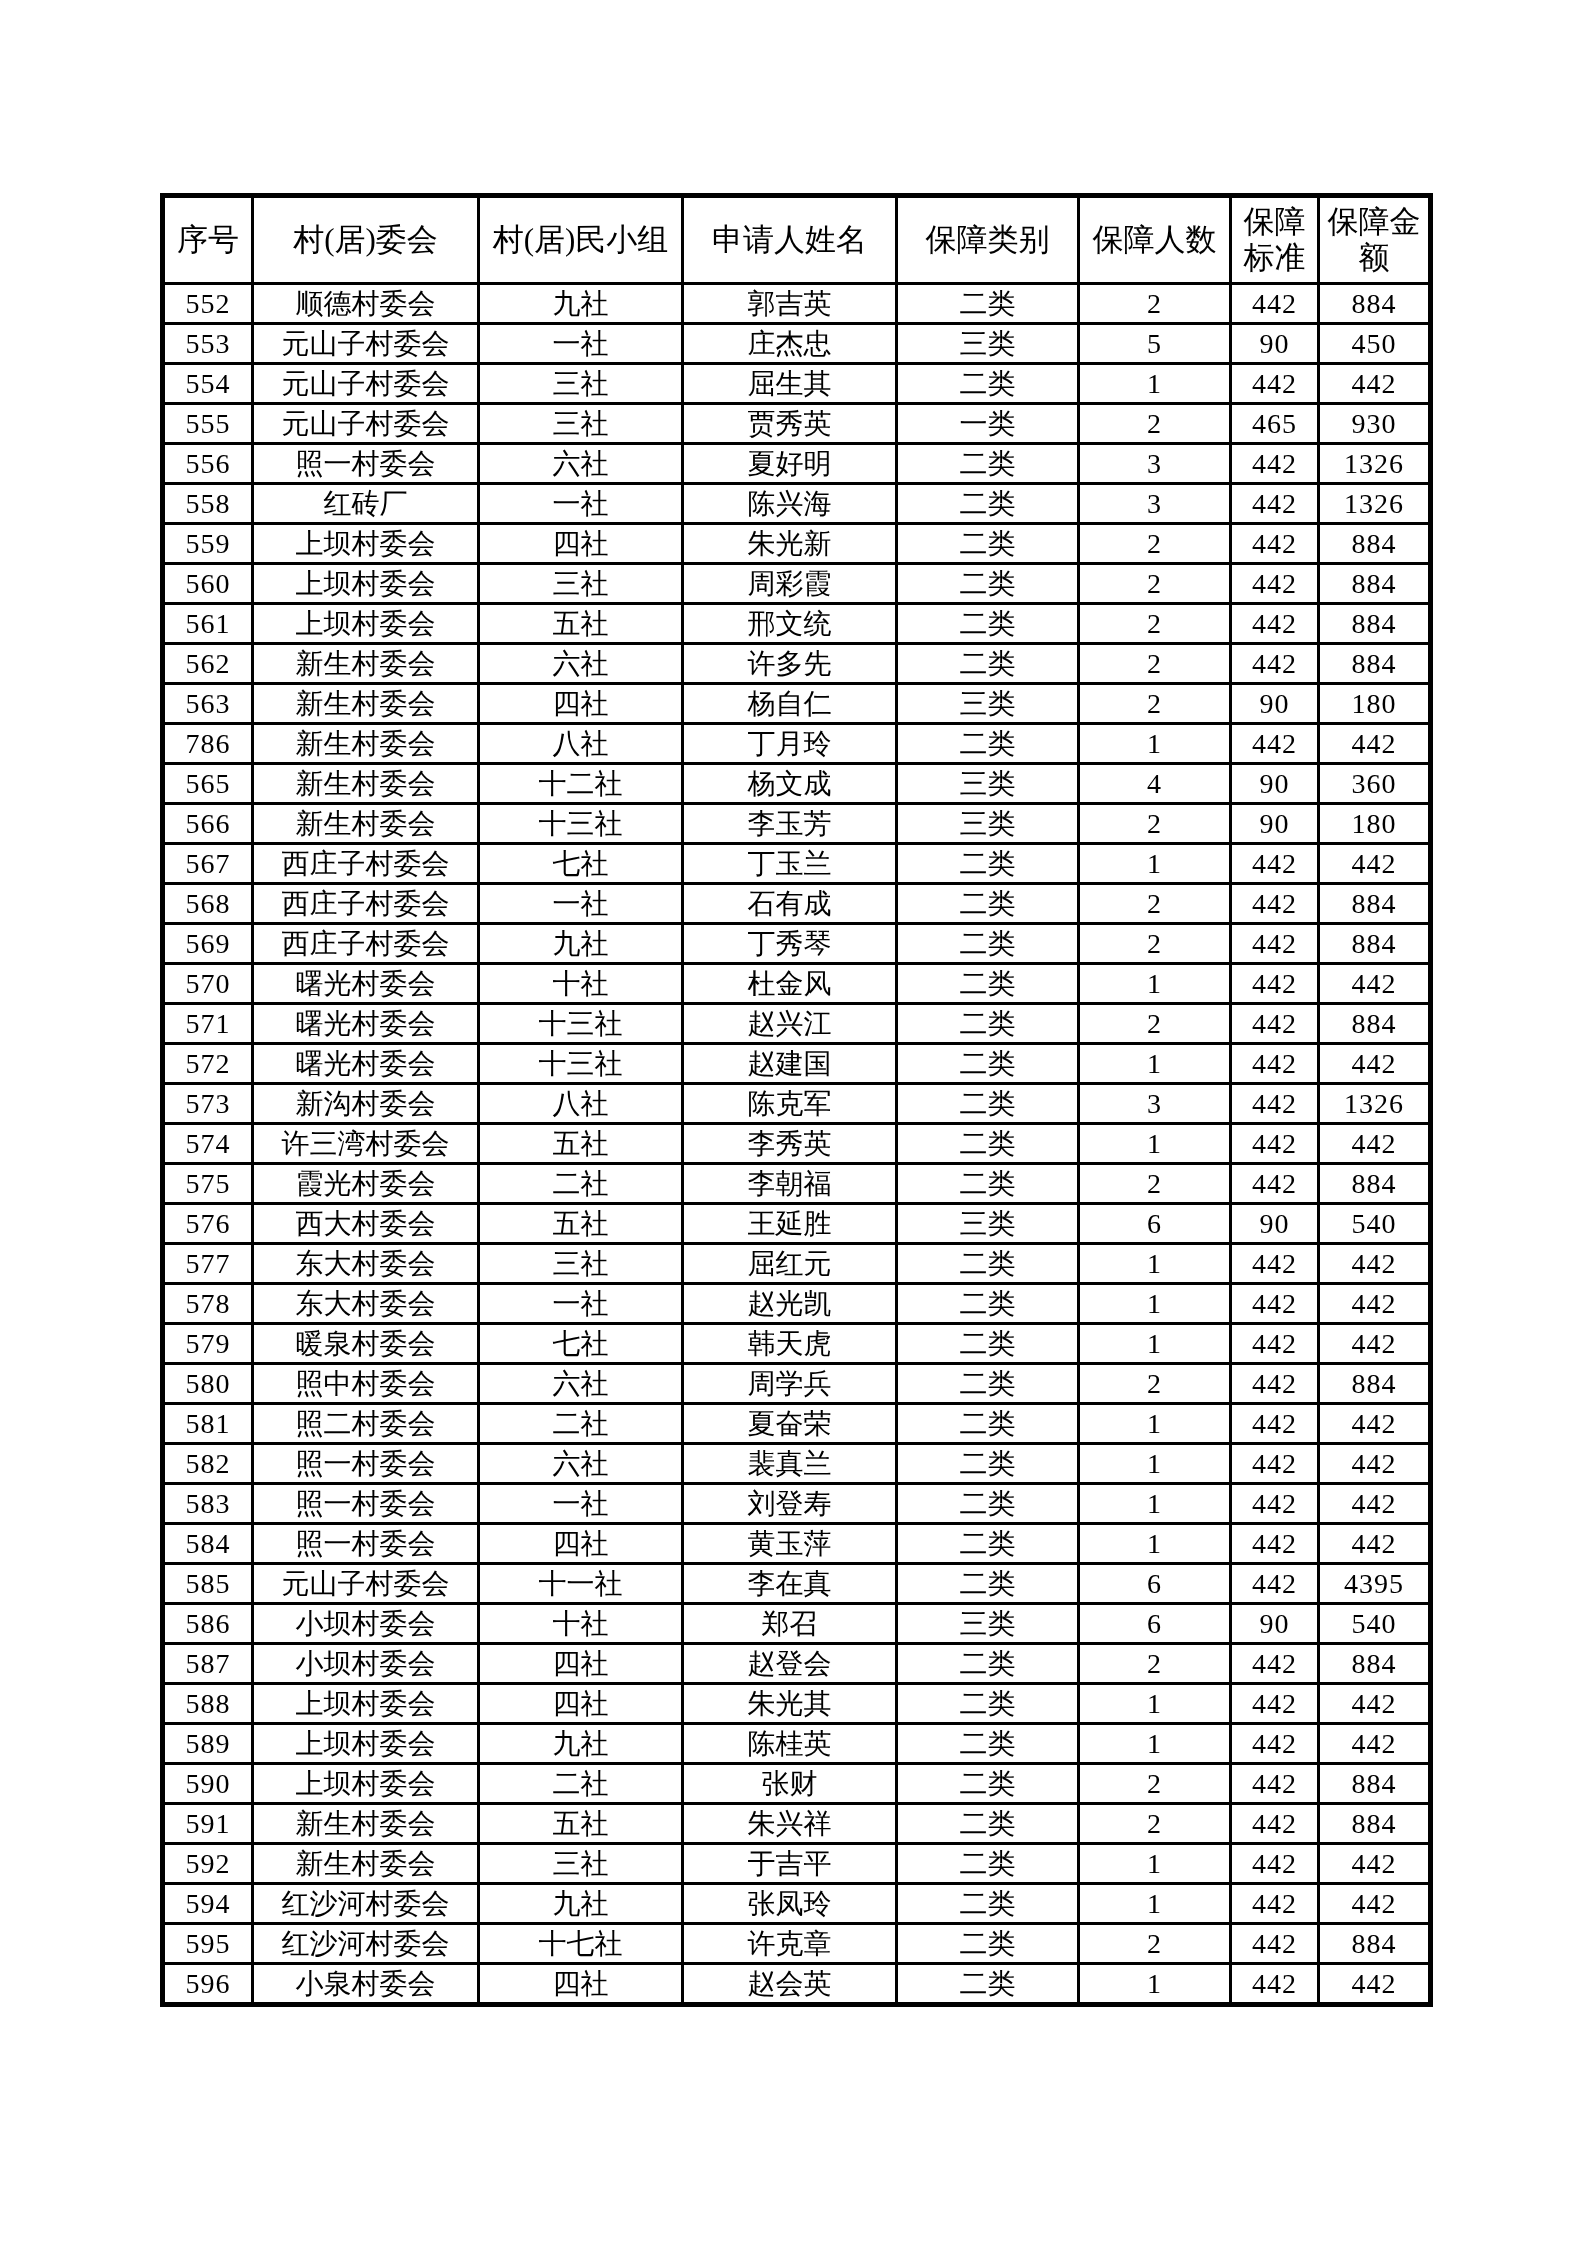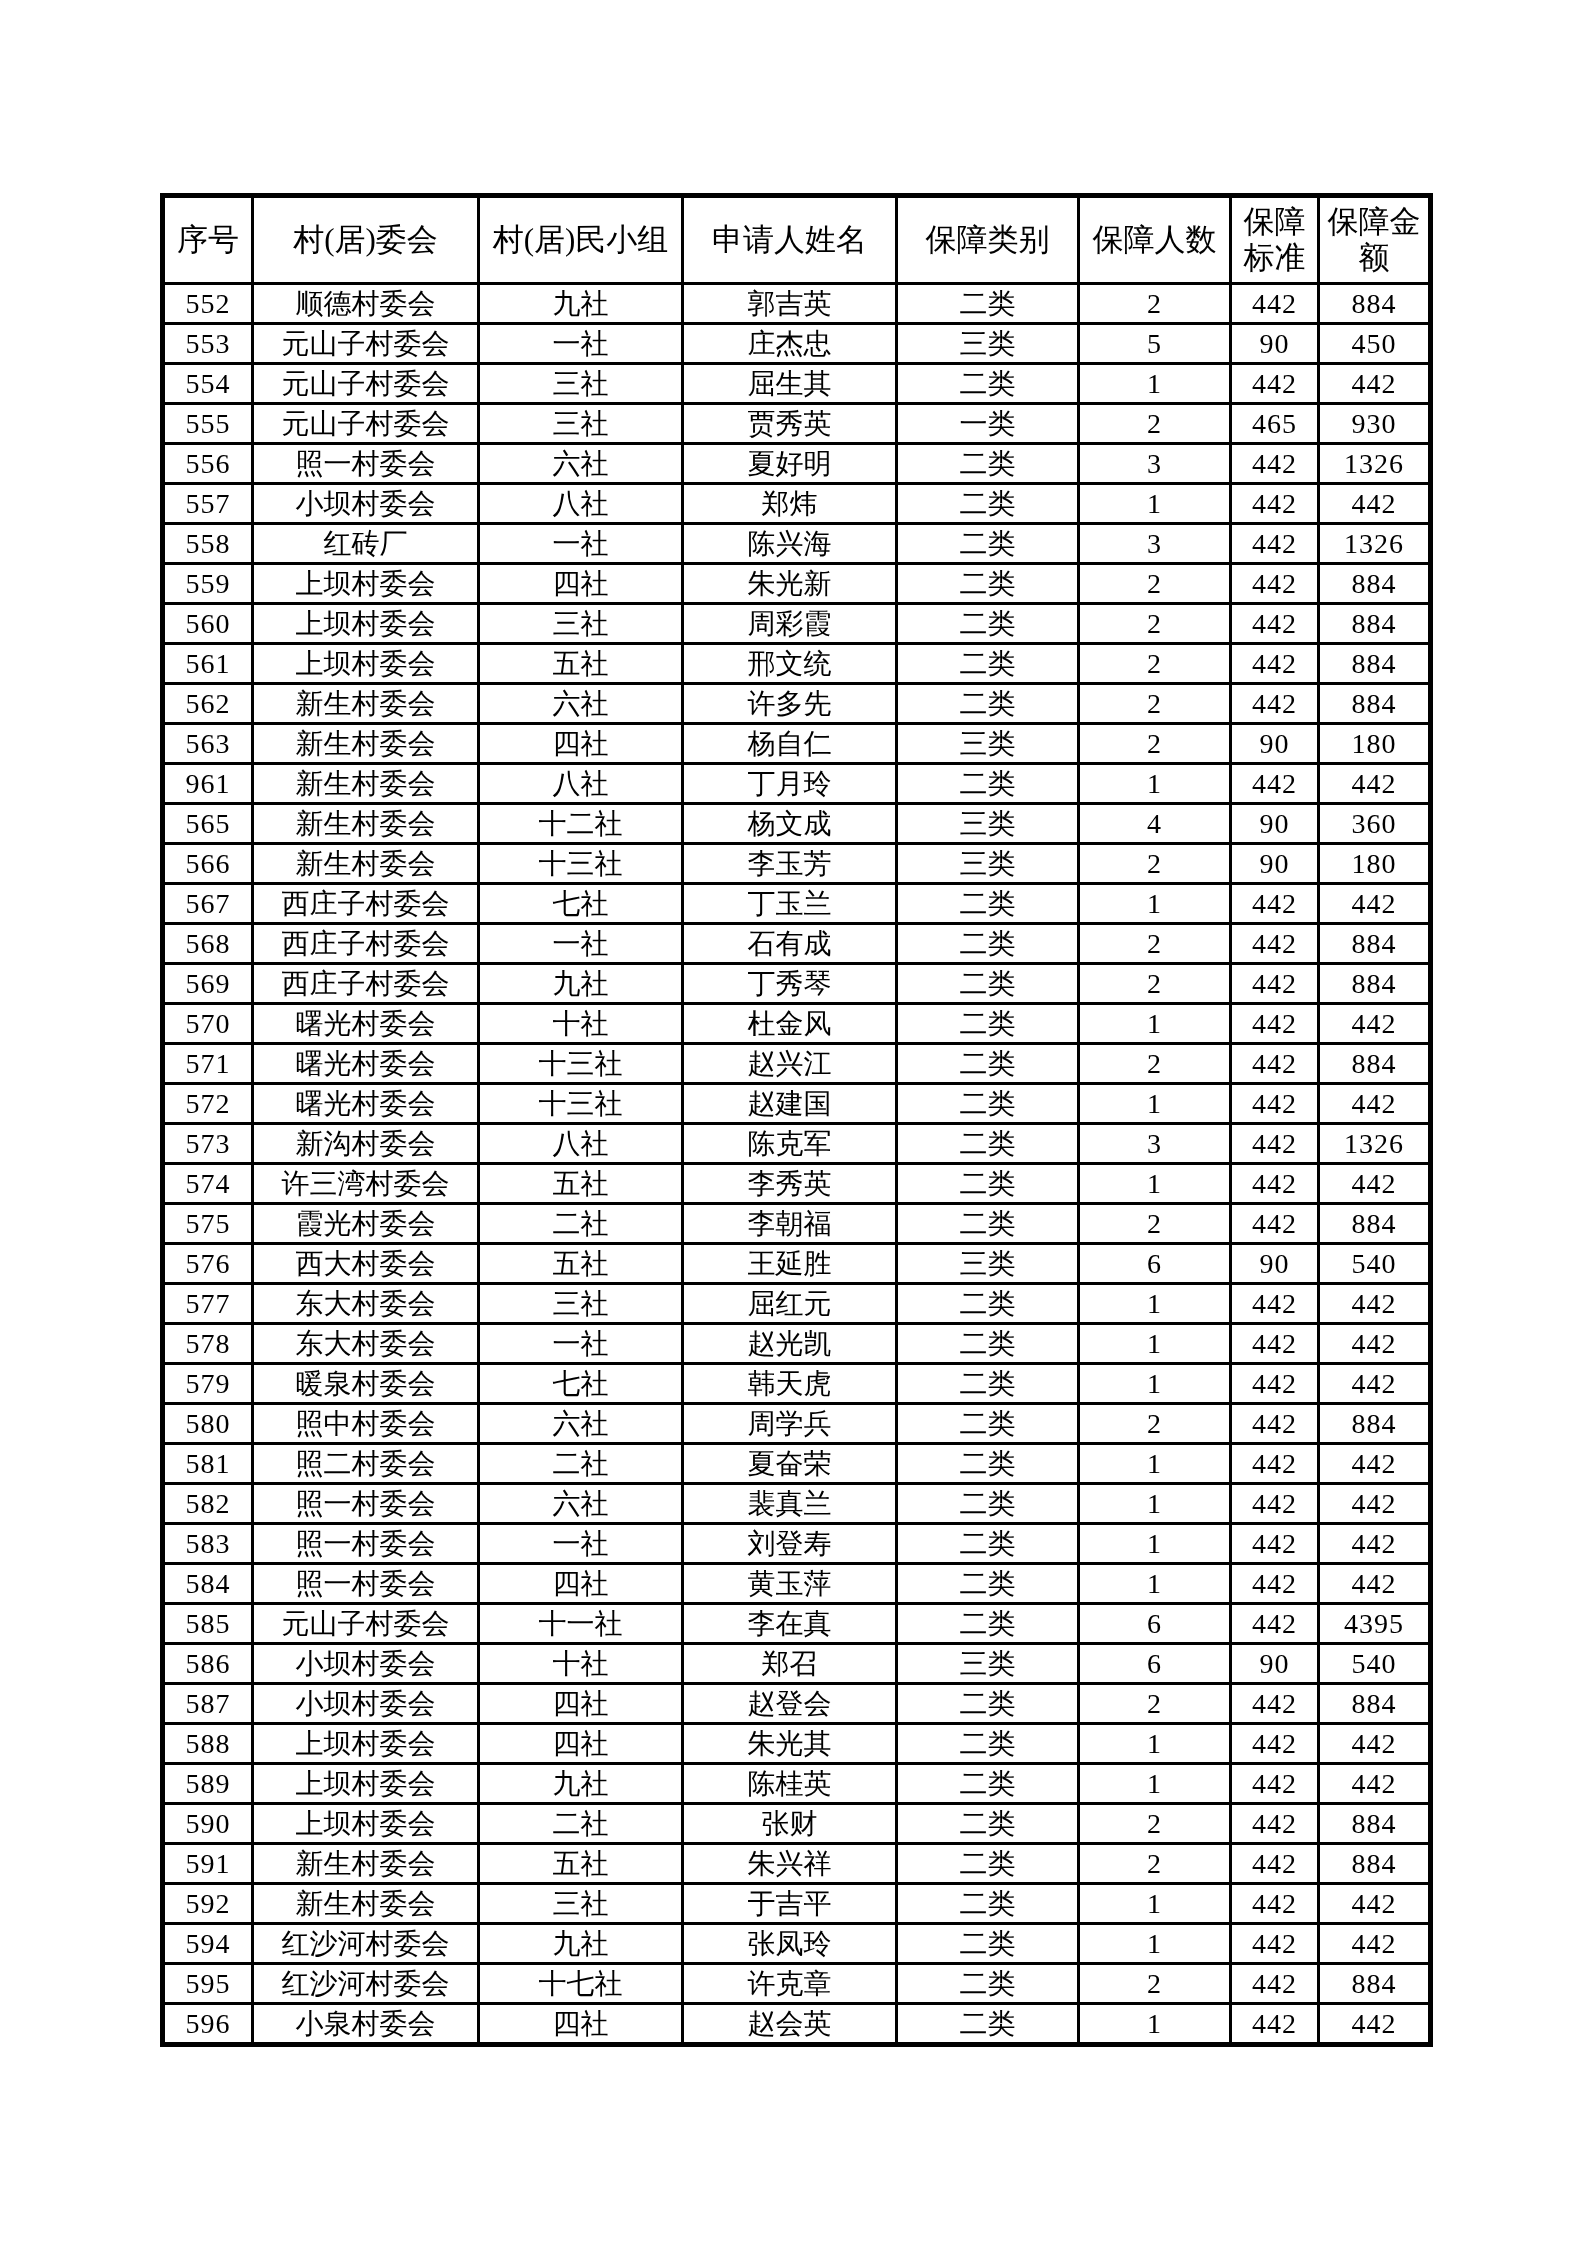--- a/index.html
+++ b/index.html
@@ -124,30 +124,20 @@
           <td class="num">556</td>
           <td class="cjk">照一村委会</td>
           <td class="cjk">六社</td>
           <td class="cjk">夏好明</td>
           <td class="cjk">二类</td>
           <td class="num">3</td>
           <td class="num">442</td>
           <td class="num">1326</td>
         </tr>
         <tr>
-          <td class="num">557</td>
-          <td class="cjk">小坝村委会</td>
-          <td class="cjk">八社</td>
-          <td class="cjk">郑炜</td>
-          <td class="cjk">二类</td>
-          <td class="num">1</td>
-          <td class="num">442</td>
-          <td class="num">442</td>
-        </tr>
-        <tr>
           <td class="num">558</td>
           <td class="cjk">红砖厂</td>
           <td class="cjk">一社</td>
           <td class="cjk">陈兴海</td>
           <td class="cjk">二类</td>
           <td class="num">3</td>
           <td class="num">442</td>
           <td class="num">1326</td>
         </tr>
         <tr>
@@ -194,21 +184,21 @@
           <td class="num">563</td>
           <td class="cjk">新生村委会</td>
           <td class="cjk">四社</td>
           <td class="cjk">杨自仁</td>
           <td class="cjk">三类</td>
           <td class="num">2</td>
           <td class="num">90</td>
           <td class="num">180</td>
         </tr>
         <tr>
-          <td class="num">961</td>
+          <td class="num">786</td>
           <td class="cjk">新生村委会</td>
           <td class="cjk">八社</td>
           <td class="cjk">丁月玲</td>
           <td class="cjk">二类</td>
           <td class="num">1</td>
           <td class="num">442</td>
           <td class="num">442</td>
         </tr>
         <tr>
           <td class="num">565</td>

